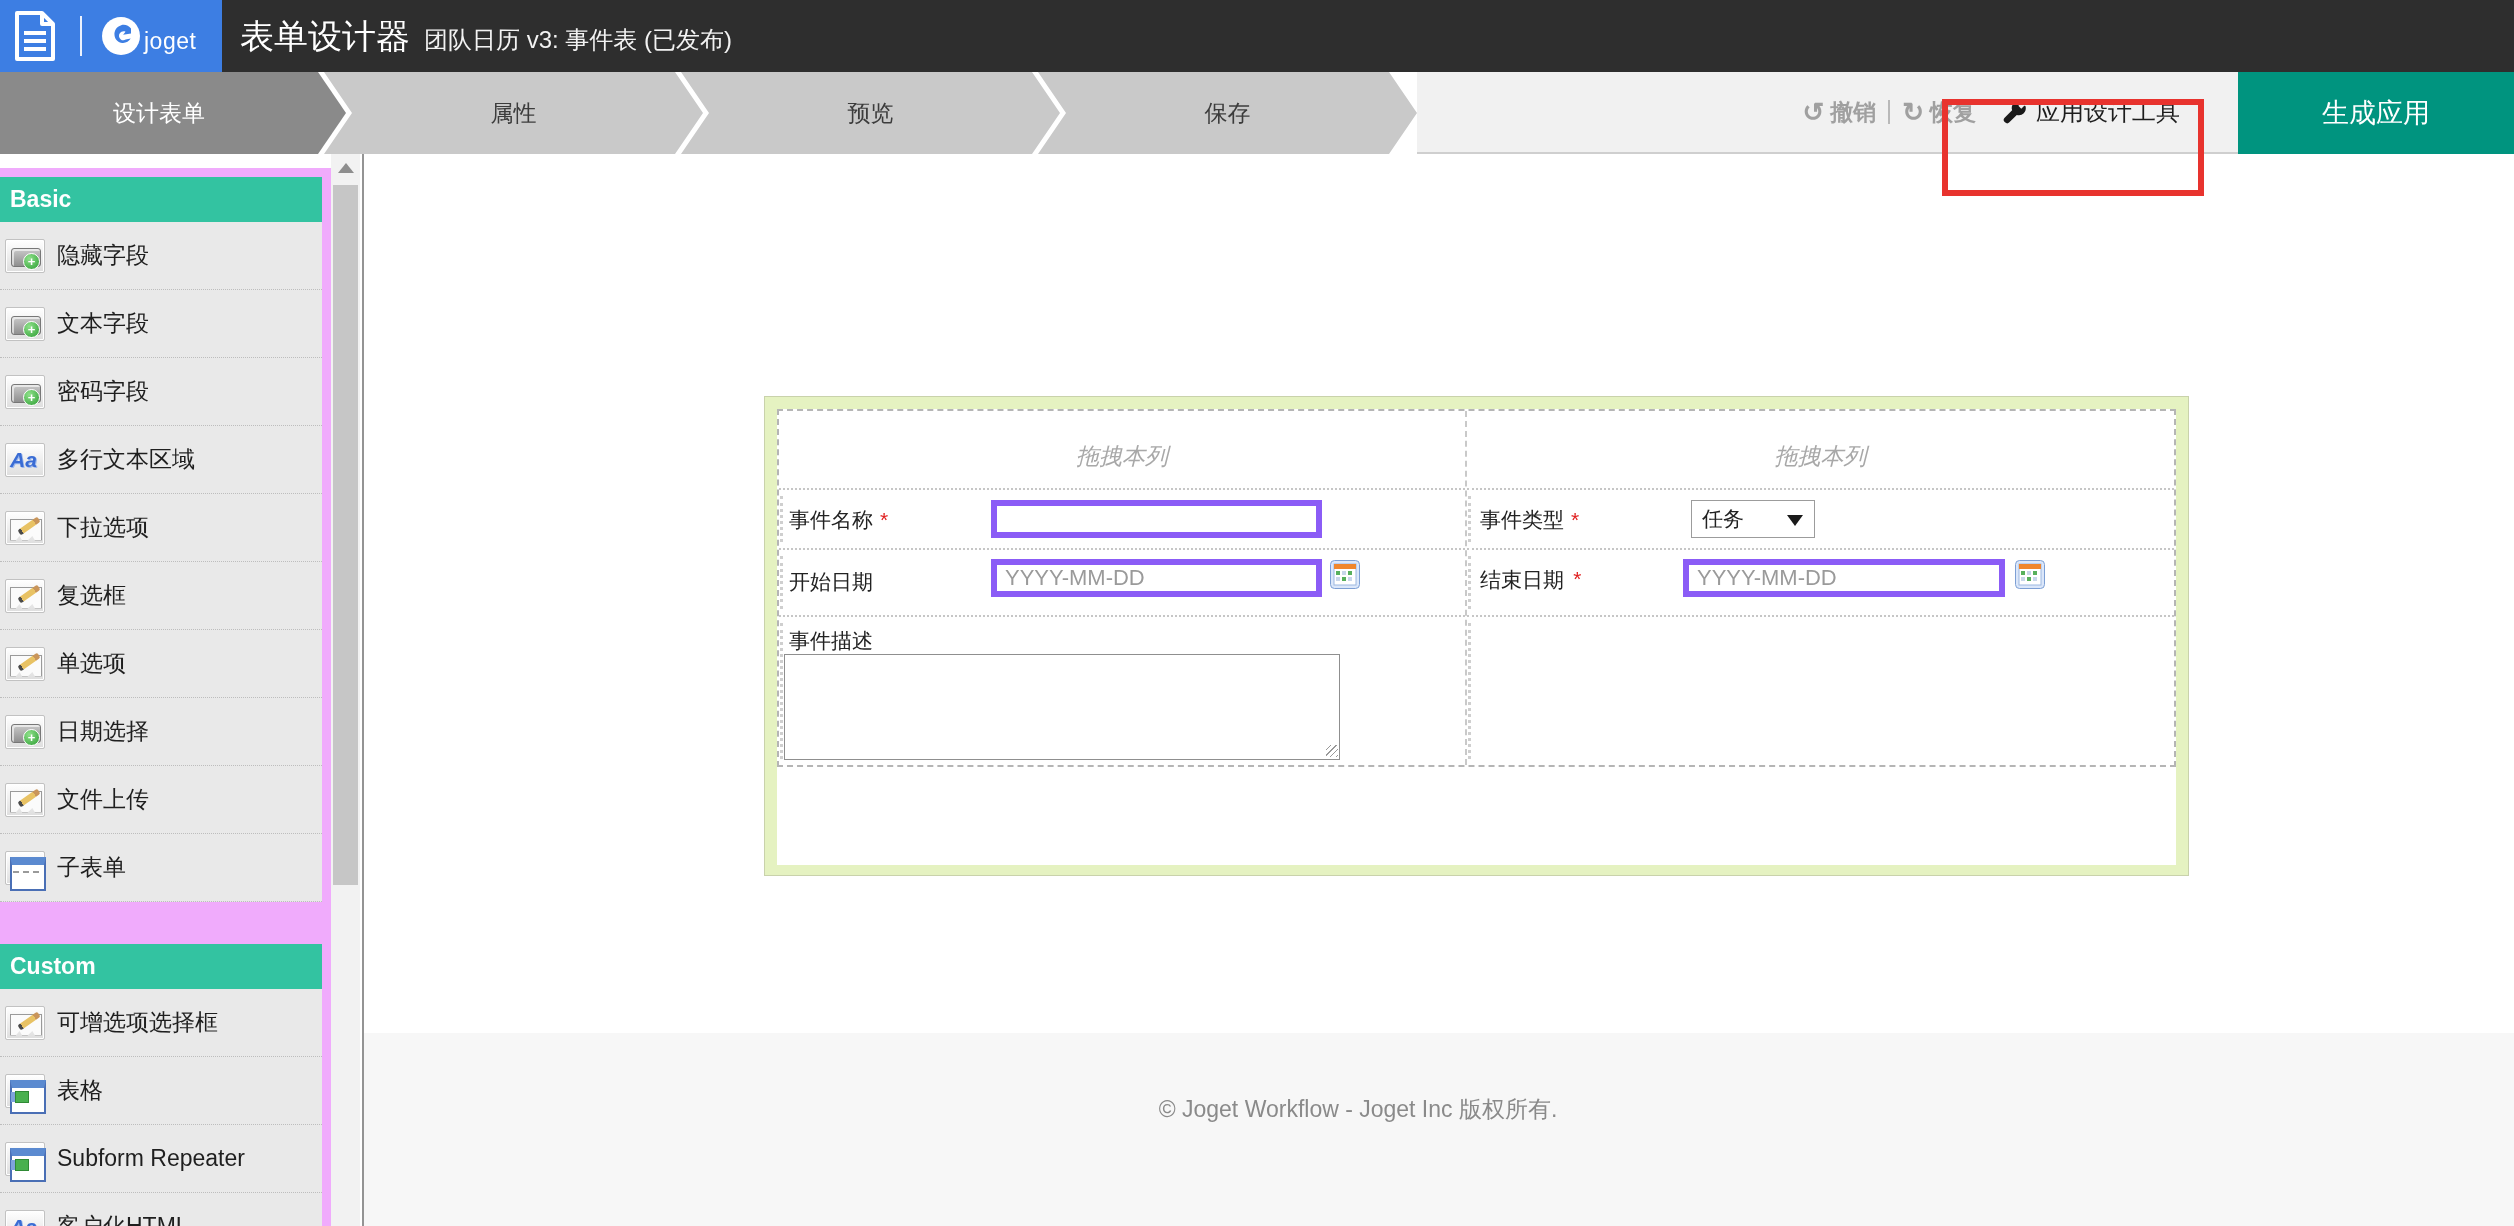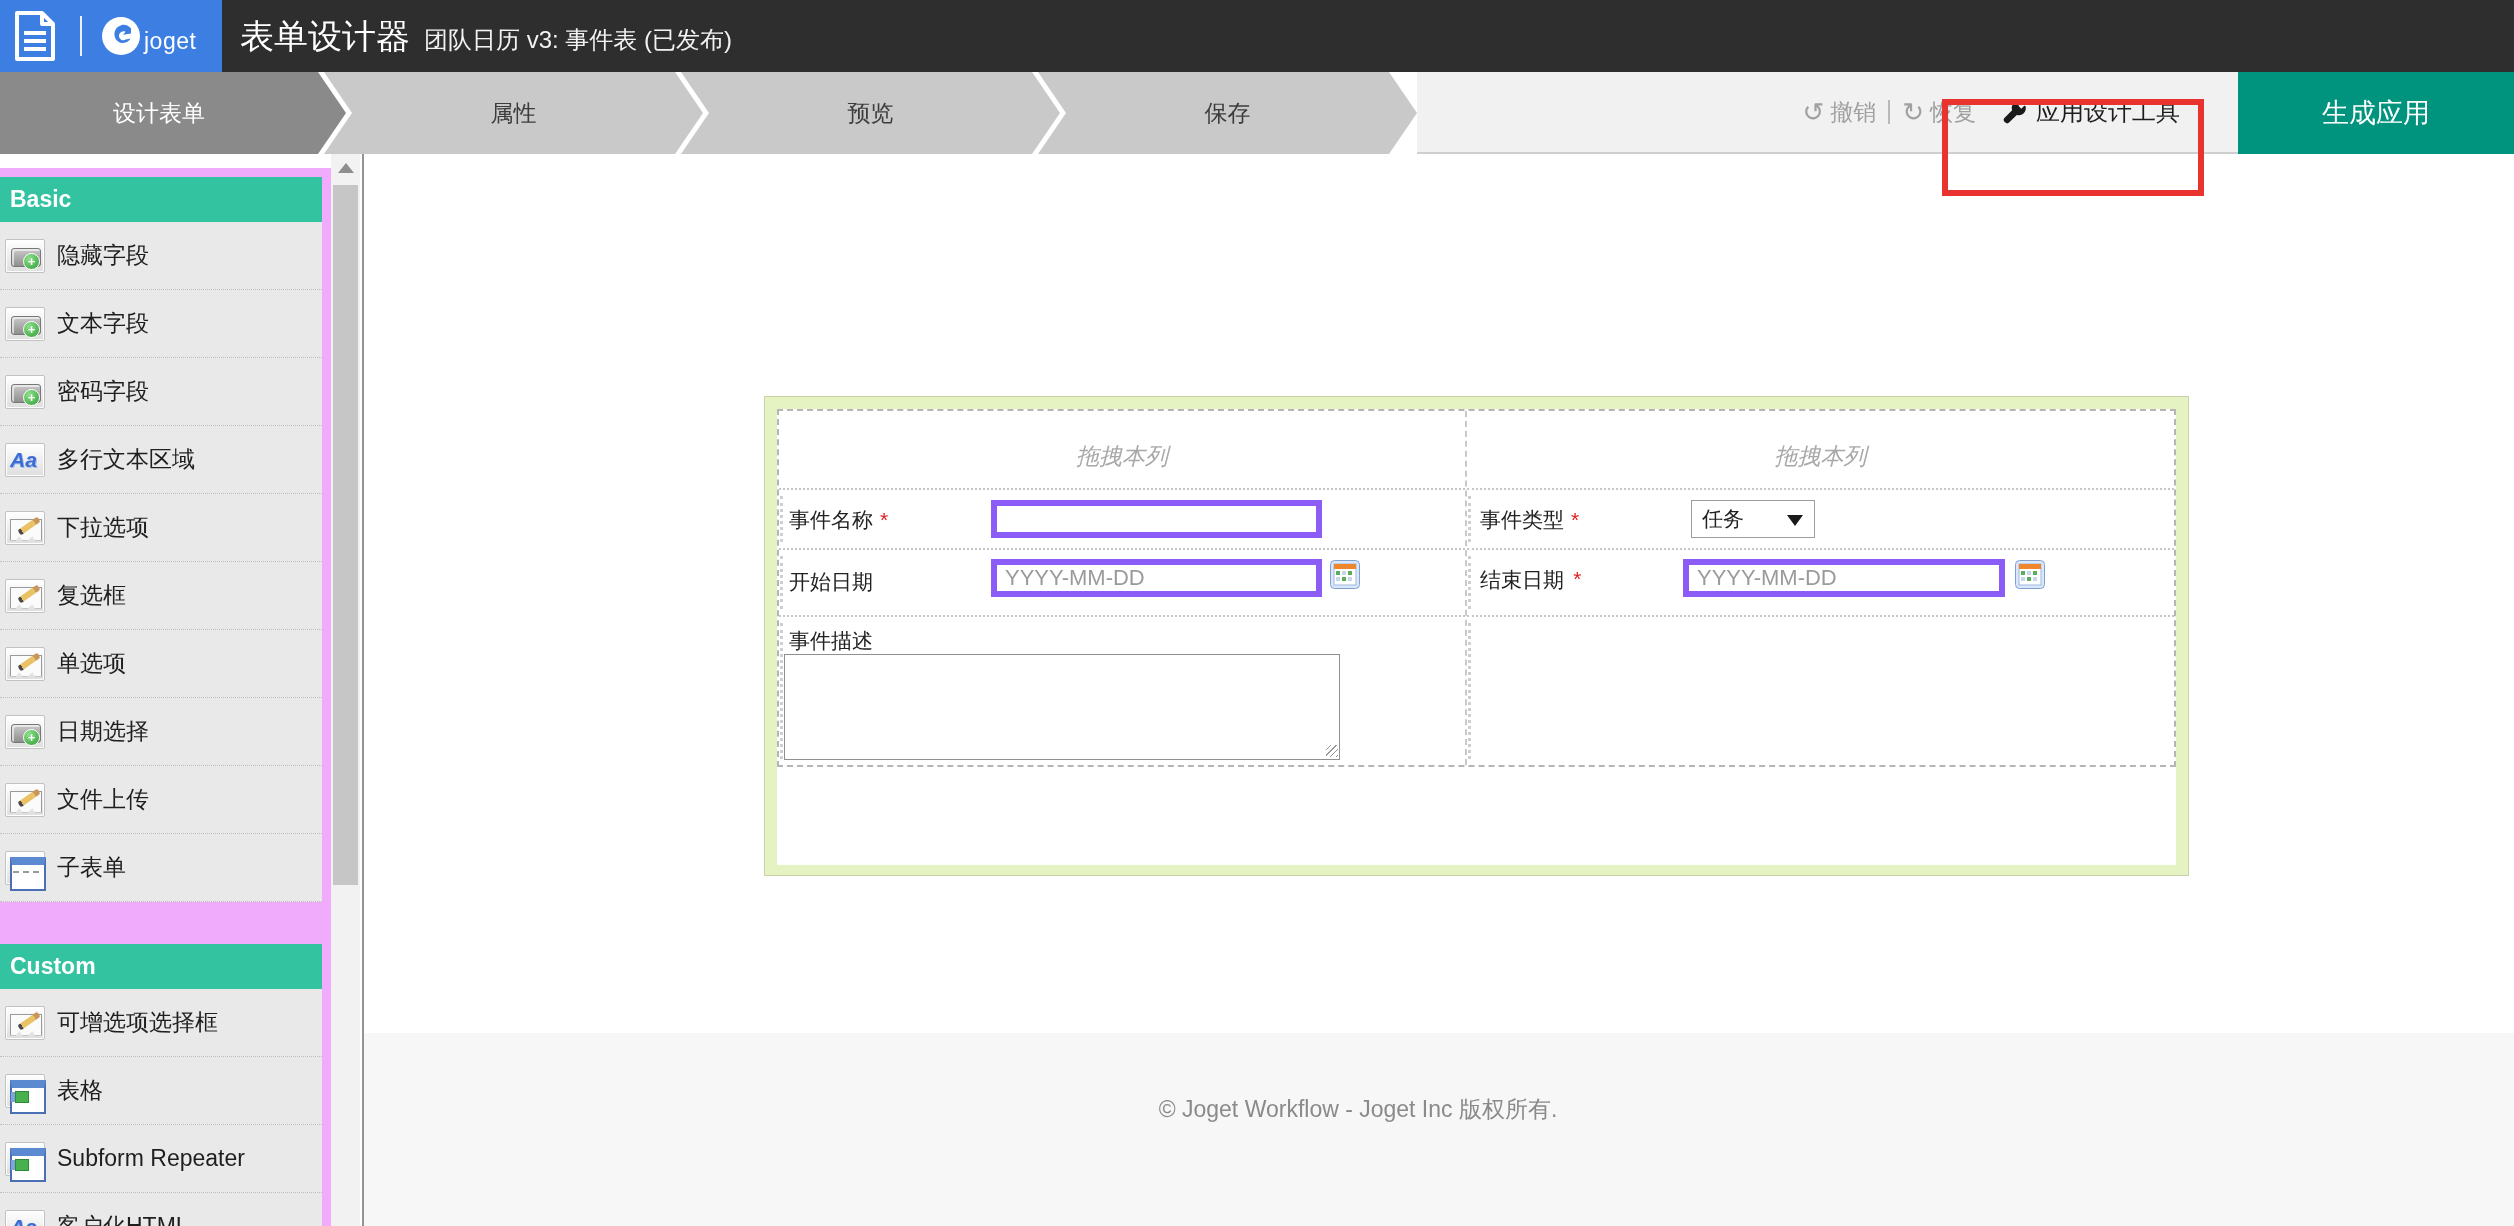--- a/index.html
+++ b/index.html
@@ -27,21 +27,21 @@
          font-size:23px; color:#3c3c3c; background:#c9c9c9; cursor:pointer; }
   .tab1 { left:0; width:346px; padding-right:28px; background:#8a8a8a; color:#fff;
           clip-path:polygon(0 0,318px 0,346px 41px,318px 82px,0 82px); }
   .tab-n { width:379px; padding-left:14px; padding-right:14px;
            clip-path:polygon(0 0,351px 0,379px 41px,351px 82px,0 82px,28px 41px); }
   .tab2 { left:324px; } .tab3 { left:681px; } .tab4 { left:1038px; }
 
   .undo-panel { position:absolute; left:1417px; top:0; width:821px; height:82px; background:#f1f1f1;
                 border-bottom:2px solid #cfcfcf; display:flex; align-items:center; justify-content:flex-end;
                 padding-right:58px; }
-  .hist-btn { display:flex; align-items:center; color:#a0a0a0; font-size:23px; cursor:pointer; }
+  .hist-btn { display:flex; align-items:center; color:#a0a0a0; font-size:23px; cursor:pointer;font-weight:bold; }
   .hist-btn .glyph { font-size:26px; margin-right:6px; color:#a0a0a0; }
   .undo-glyph::before { content:"\21BA"; }
   .redo-glyph::before { content:"\21BB"; }
   .hist-sep { width:2px; height:24px; background:#b9b9b9; margin:0 12px; }
   .design-tools { display:flex; align-items:center; margin-left:26px; color:#1d1d1d; font-size:24px; cursor:pointer; }
   .design-tools svg { margin-right:9px; }
   .generate-btn { position:absolute; left:2238px; top:0; width:276px; height:82px; background:#00947f;
                   color:#fff; font-size:27px; display:flex; align-items:center; justify-content:center; cursor:pointer; }
 
   

